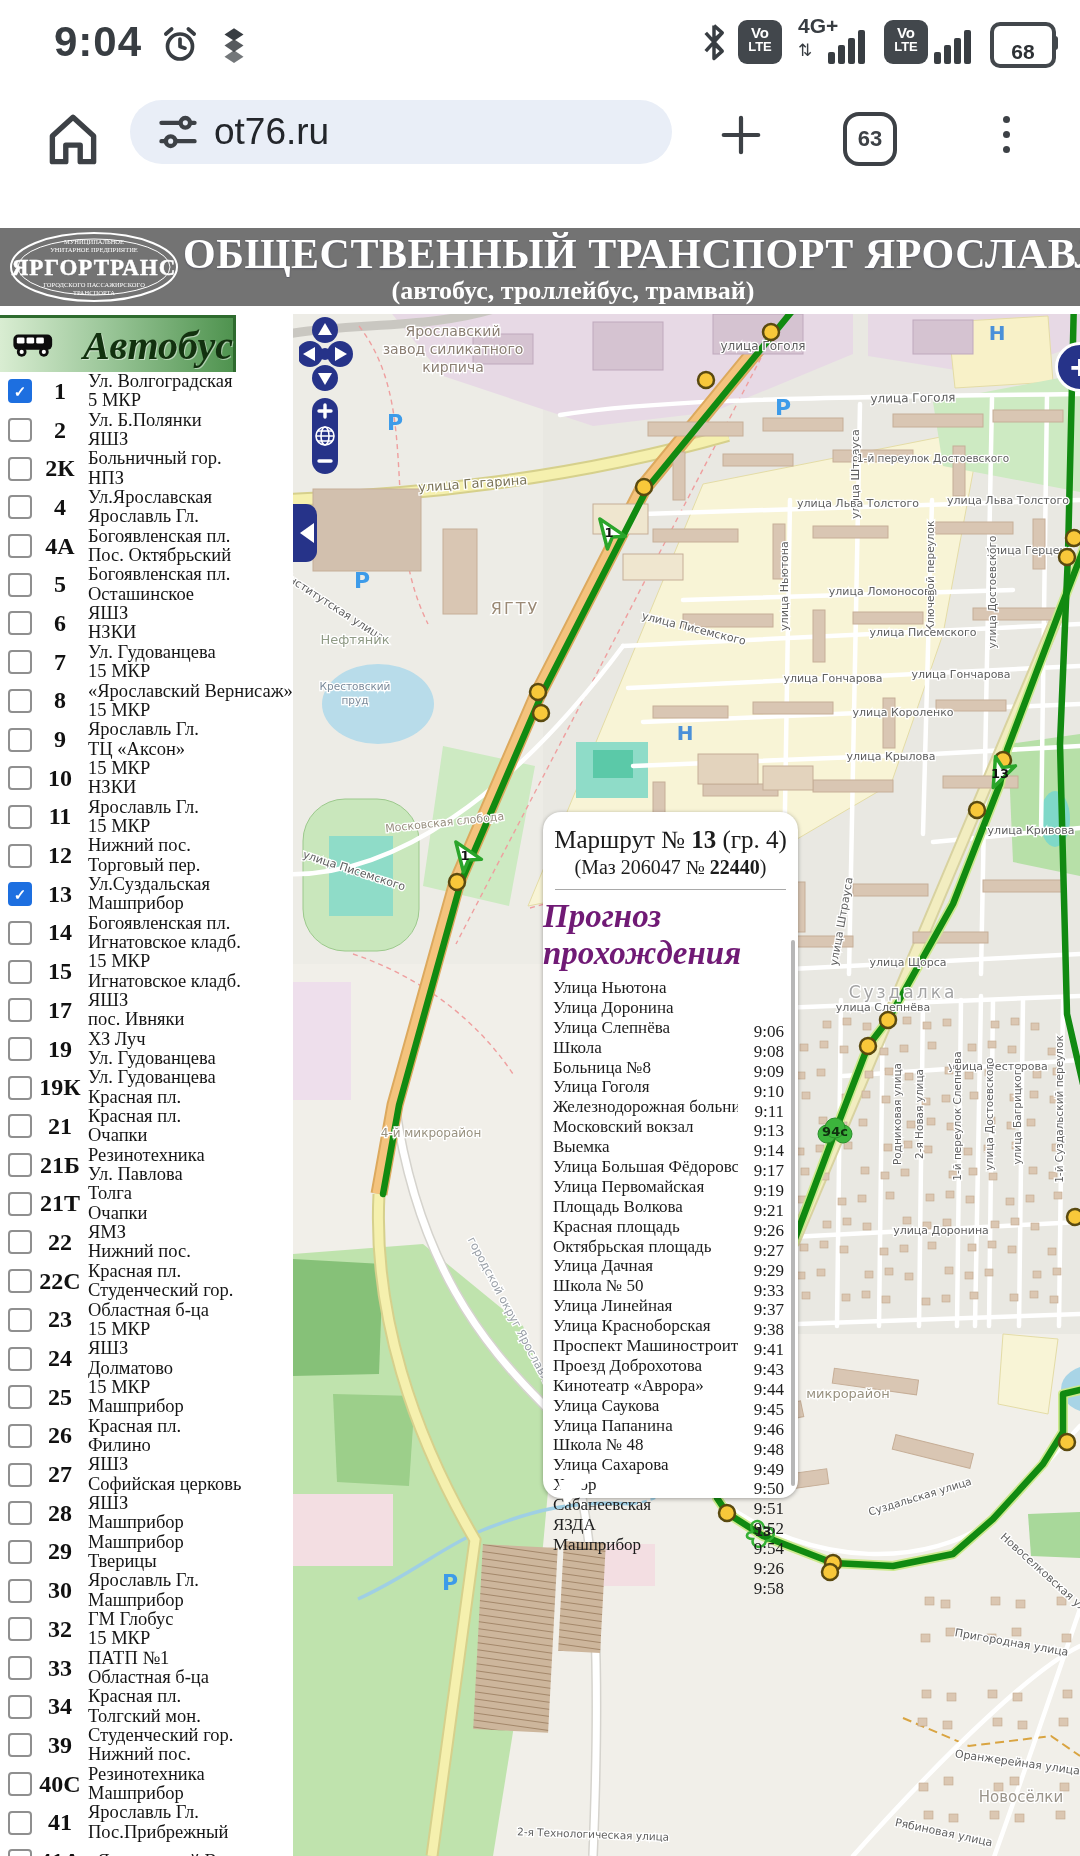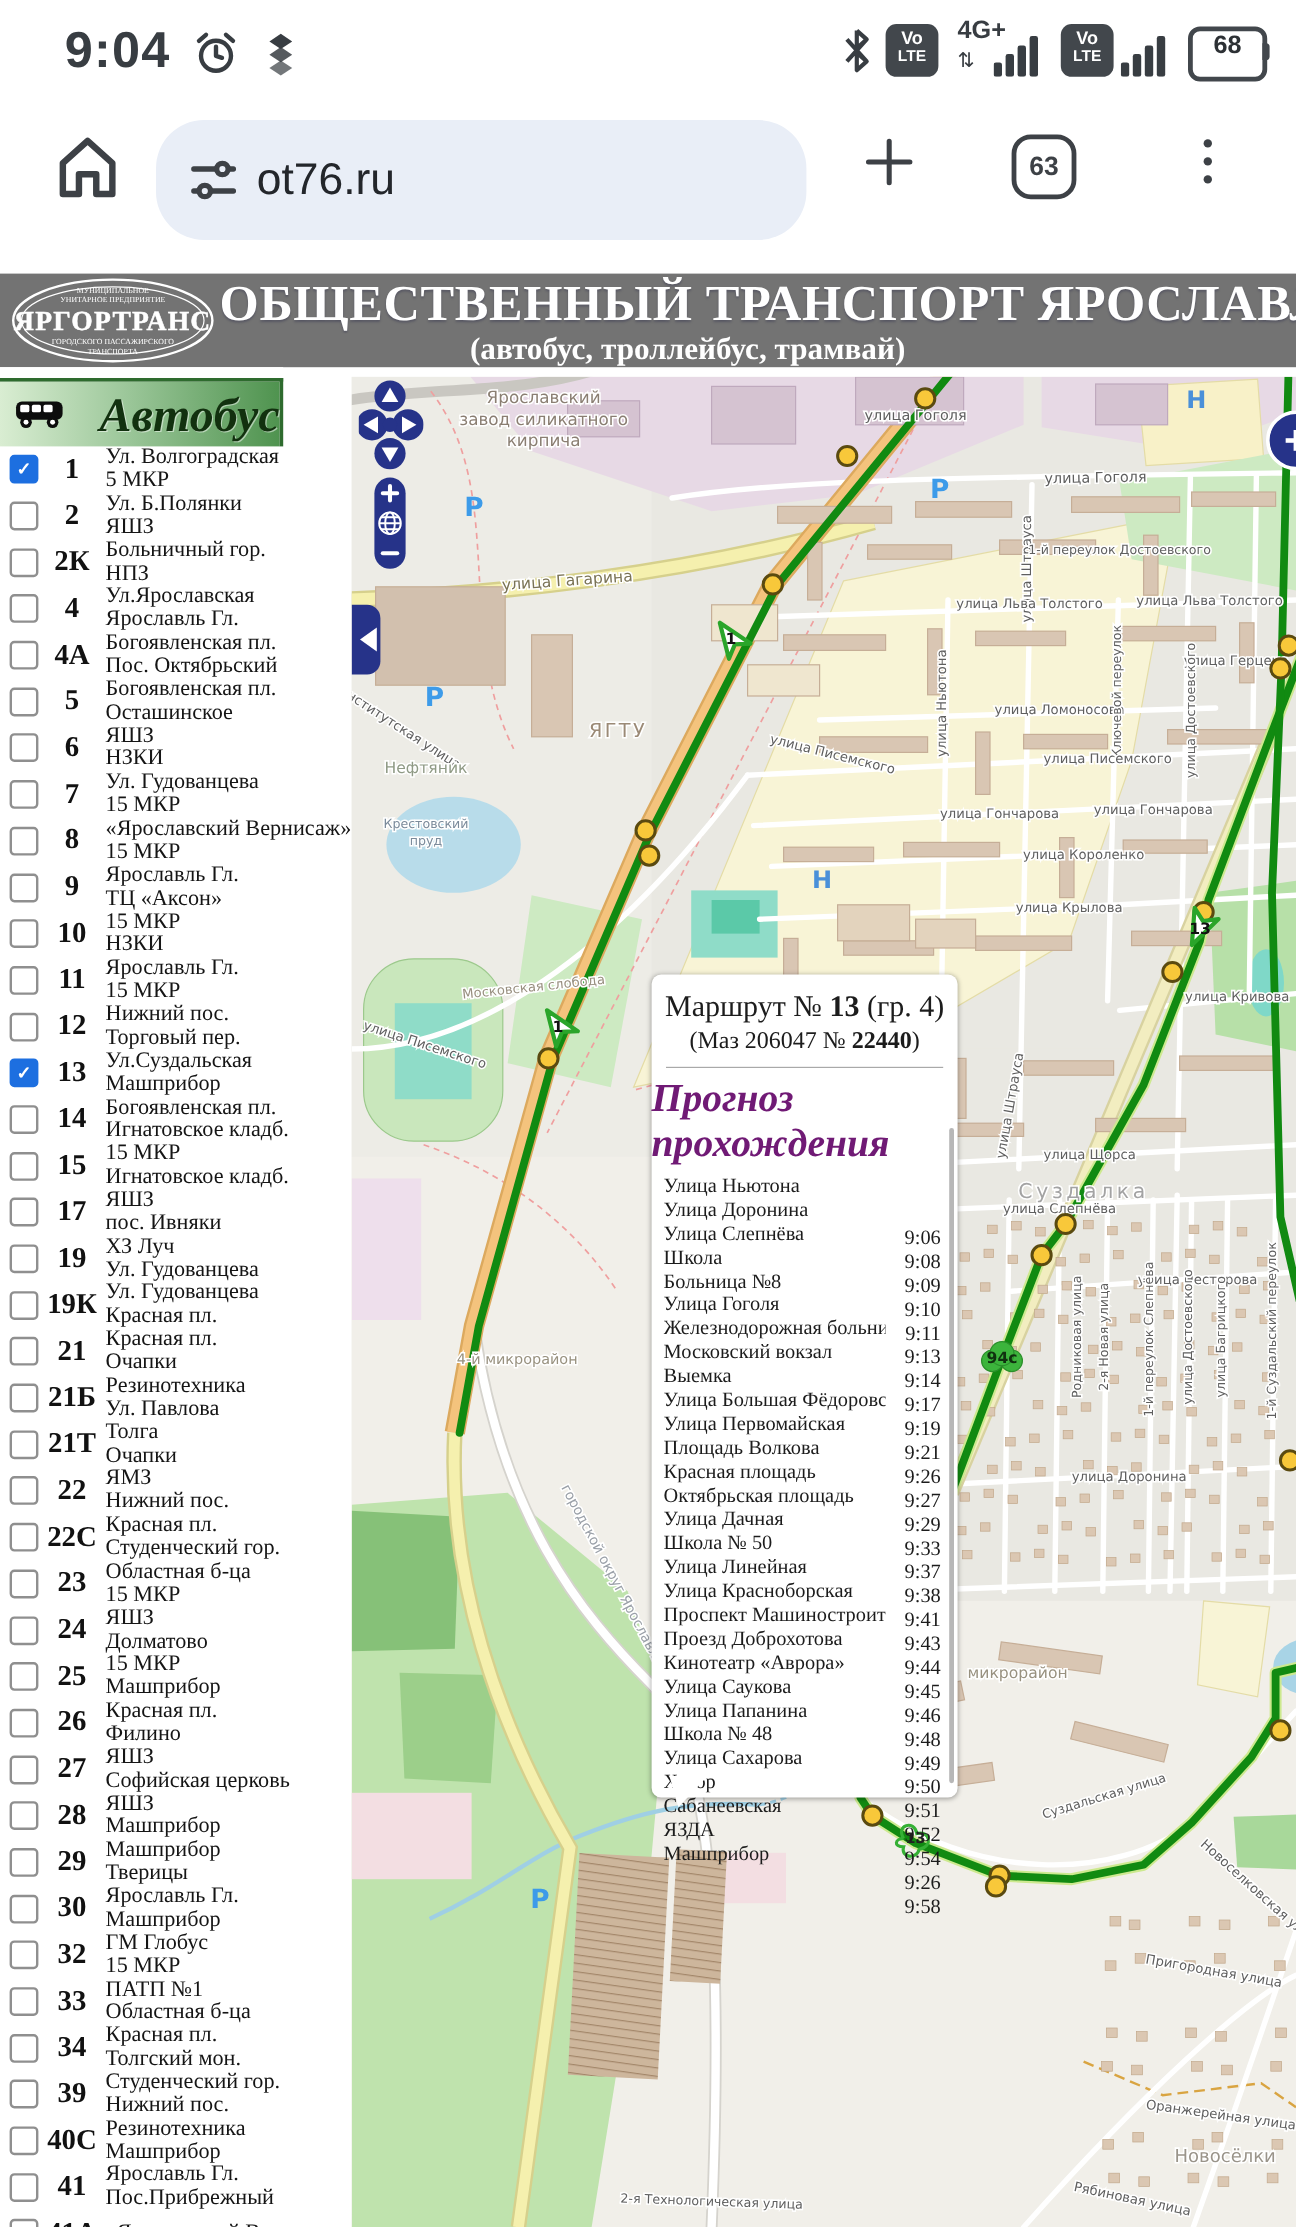--- a/index.html
+++ b/index.html
@@ -4,21 +4,21 @@
 <style>
   html,body{margin:0;padding:0;background:#fff;}
   #screen{position:relative;width:1080px;height:1856px;overflow:hidden;background:#fff;
           font-family:"Liberation Sans",sans-serif;}
   
   #statusbar{position:absolute;left:0;top:0;width:1080px;height:86px;background:#fff;}
   .sb-time{position:absolute;left:54px;top:18px;font-size:42px;font-weight:700;color:#383d42;letter-spacing:1px;}
   .sb-ic{position:absolute;top:24px;color:#383d42;}
   
   #browserbar{position:absolute;left:0;top:86px;width:1080px;height:112px;background:#fff;}
-  .urlpill{position:absolute;left:130px;top:14px;width:542px;height:100px;border-radius:40px;background:#e9eef7;display:flex;align-items:center;}
+  .urlpill{position:absolute;left:130px;top:14px;width:542px;height:64px;border-radius:40px;background:#e9eef7;display:flex;align-items:center;}
   .urltext{font-size:37px;color:#23262b;margin-left:14px;}
   .tabbox{position:absolute;left:843px;top:26px;width:46px;height:46px;border:4px solid #3d4146;border-radius:16px;
           display:flex;align-items:center;justify-content:center;font-size:22px;font-weight:700;color:#3d4146;}
   .kebab{position:absolute;left:1003px;top:30px;width:8px;}
   .kebab i{display:block;width:7px;height:7px;border-radius:50%;background:#3d4146;margin:0 0 8px 0;}
   .plusbtn{position:absolute;left:718px;top:26px;width:46px;height:46px;color:#3d4146;}
   
   #siteheader{position:absolute;left:0;top:228px;width:1080px;height:78px;background:#737373;
               font-family:"Liberation Serif",serif;color:#fff;overflow:hidden;}
   #sh-title{position:absolute;left:183px;top:2px;width:900px;white-space:nowrap;overflow:hidden;
@@ -42,21 +42,21 @@
   
   #map{position:absolute;left:293px;top:314px;width:787px;height:1542px;background:#f1efe9;overflow:hidden;}
   #mapsvg{position:absolute;left:0;top:0;}
   .ctl{position:absolute;z-index:5;}
   #collapsetab{position:absolute;left:0;top:190px;width:24px;height:58px;background:#263389;border-radius:0 11px 11px 0;z-index:5;
                display:flex;align-items:center;justify-content:center;}
   #collapsetab i{width:0;height:0;border:10px solid transparent;border-right:14px solid #fff;margin-right:6px;}
   #plus-partial{position:absolute;left:762px;top:28px;width:44px;height:44px;border-radius:50%;background:#263389;border:3px solid #fff;z-index:5;
                 display:flex;align-items:center;justify-content:center;color:#fff;font-size:34px;font-weight:700;line-height:0;}
   
-  #popup{position:absolute;left:250px;top:498px;width:255px;height:686px;background:#fff;border-radius:8px;
+  #popup{position:absolute;left:250px;top:498px;width:255px;height:686px;background:#fff;border-radius:18px;
          box-shadow:0 1px 4px rgba(0,0,0,.35);font-family:"Liberation Serif",serif;color:#1c1c1c;z-index:8;}
   #popup:after{content:"";position:absolute;left:8px;bottom:-24px;width:0;height:0;
          border:16px solid transparent;border-top:26px solid #fff;transform:skewX(-18deg);}
   .p-title{ text-align:center;margin-top:14px;font-size:25px;}
   .p-sub{text-align:center;margin-top:2px;font-size:20px;}
   .p-hr{height:1px;background:#a9a9a9;margin:10px 12px 8px 12px;}
   .p-red{text-align:left;font-size:33px;font-weight:700;font-style:italic;color:#701a75;margin-bottom:6px;}
   #stoplist{margin:0 14px 0 10px;}
   .s-row{display:flex;height:19.9px;font-size:17px;line-height:19.9px;}
   .s-name{flex:1 1 auto;white-space:nowrap;overflow:hidden;}
@@ -97,21 +97,21 @@
     <div class="sb-ic" style="left:884px;top:20px;width:44px;height:44px;background:#42474c;border-radius:9px;color:#fff;text-align:center;line-height:1;">
       <div style="font-size:15px;font-weight:700;margin-top:5px;">Vo</div>
       <div style="font-size:13px;font-weight:700;">LTE</div>
     </div>
     <svg class="sb-ic" style="left:934px;top:26px" width="44" height="38" viewBox="0 0 22 19" fill="#383d42">
       <rect x="0" y="13" width="3.5" height="6" rx="1"></rect>
         <rect x="5" y="9.5" width="3.5" height="9.5" rx="1"></rect>
         <rect x="10" y="6" width="3.5" height="13" rx="1"></rect>
         <rect x="15" y="2" width="3.5" height="17" rx="1"></rect>
     </svg>
-    <div class="sb-ic" style="left:990px;top:22px;width:58px;height:38px;border:4px solid #42474c;border-radius:10px;display:flex;align-items:flex-start;justify-content:center;">
+    <div class="sb-ic" style="left:990px;top:22px;width:58px;height:38px;border:4px solid #42474c;border-radius:10px;display:flex;align-items:flex-end;justify-content:center;">
       <span style="font-size:21px;font-weight:700;color:#2d3135;">68</span>
     </div>
     <div class="sb-ic" style="left:1052px;top:36px;width:6px;height:14px;background:#42474c;border-radius:0 3px 3px 0;"></div>
   </div>
 
   <div id="browserbar">
     <svg style="position:absolute;left:40px;top:20px" width="66" height="66" viewBox="0 0 32 32" fill="none" stroke="#3d4146" stroke-width="2.6" stroke-linejoin="round">
       <path d="M6 27 V14.5 L16 5.5 L26 14.5 V27 H19.5 V19 H12.5 V27 Z"></path>
     </svg>
     <div class="urlpill">

